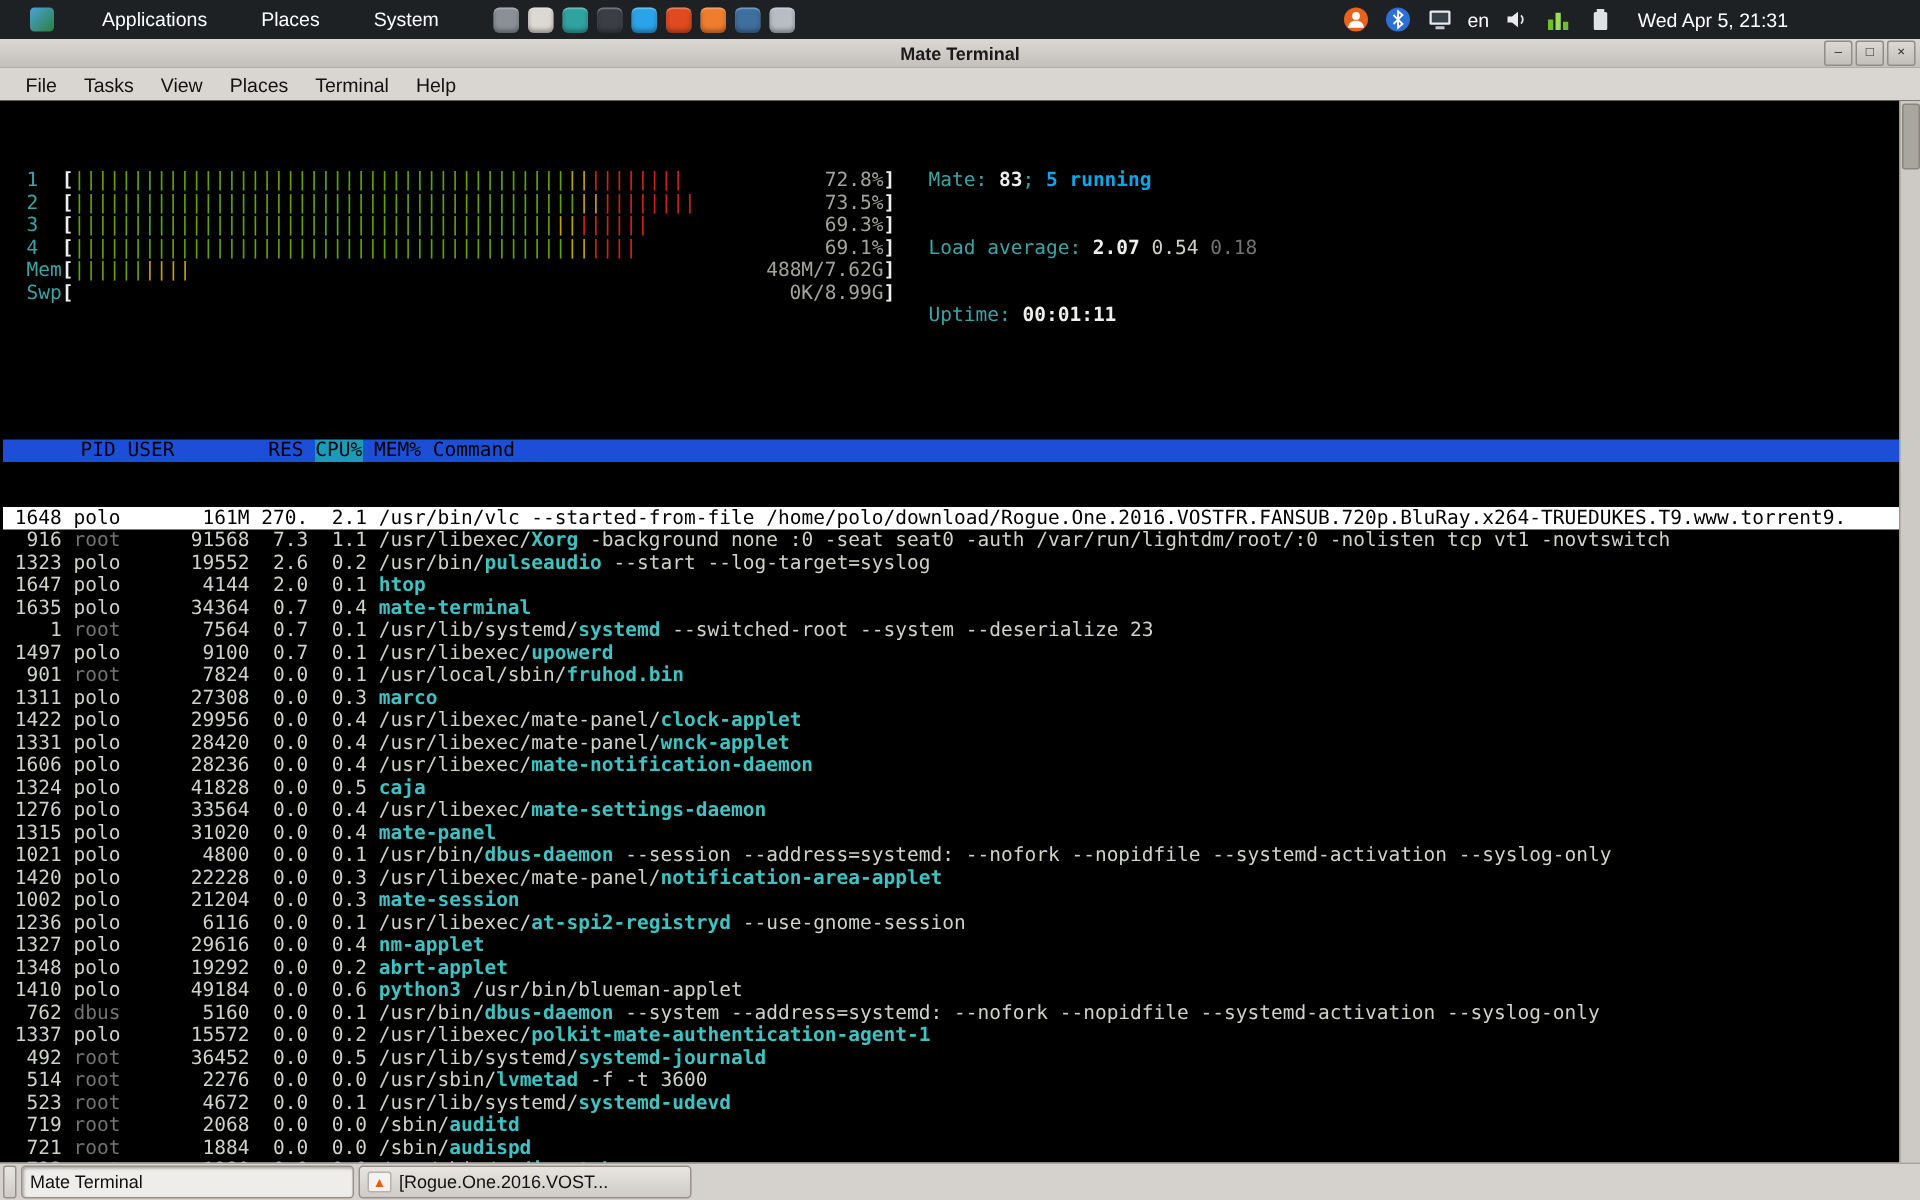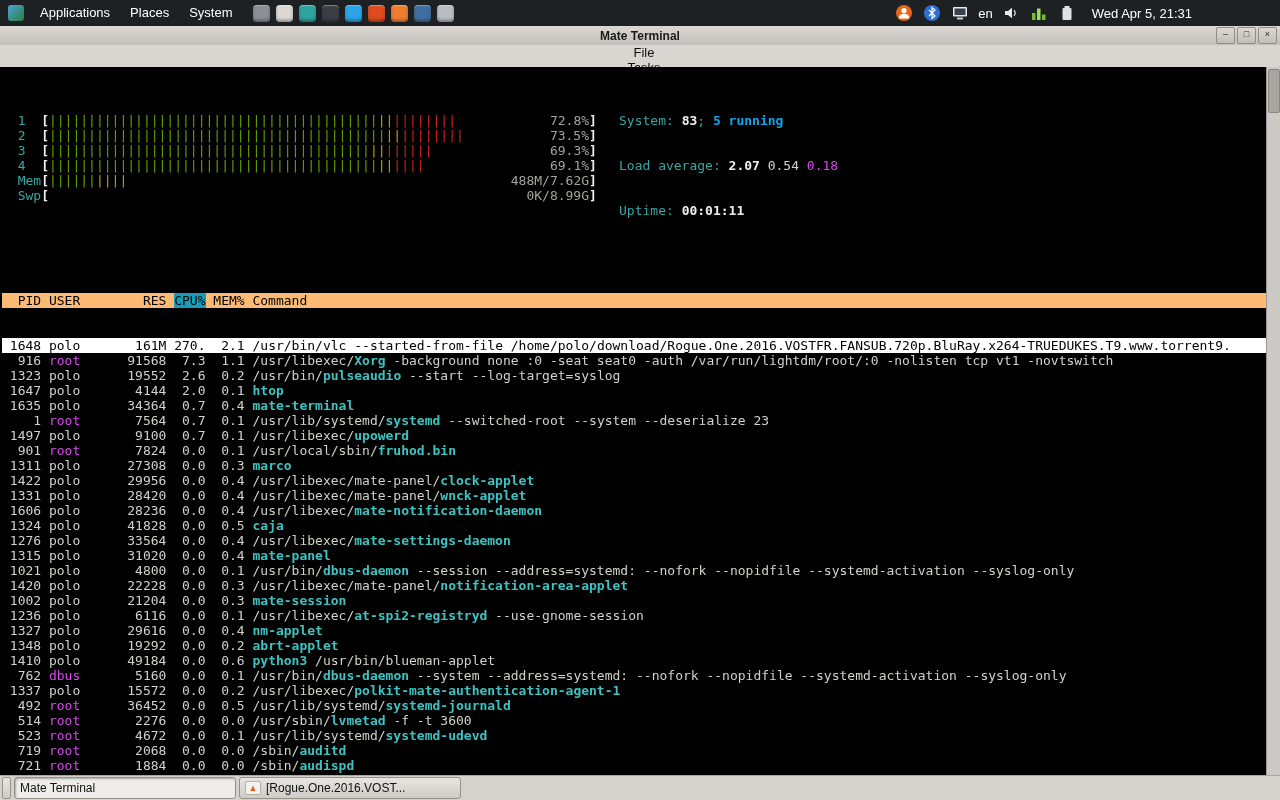--- a/index.html
+++ b/index.html
@@ -2,21 +2,21 @@
 <html><head>
 <meta charset="utf-8">
 <style>
   html,body{margin:0;padding:0;background:#000;}
   .screen{position:relative;width:1280px;height:800px;overflow:hidden;
           font-family:"Liberation Sans",sans-serif;background:#000;}
 
   
   .panel{position:absolute;top:0;left:0;right:0;height:26px;background:#1d2124;
          display:flex;align-items:center;color:#fff;font-size:13px;border-bottom:1px solid #000;}
-  .panel-left{display:flex;align-items:center;padding-left:6px;height:100%;}
+  .panel-left{display:flex;align-items:center;padding-left:18px;height:100%;gap:16px;}
   .menu-logo{width:16px;height:16px;border-radius:3px;margin:0 6px 0 2px;
              background:linear-gradient(135deg,#4aa2d8,#2c7f3f);display:inline-block;}
   .panel-menu{padding:0 10px;height:26px;line-height:26px;cursor:default;}
   .launchers{display:flex;align-items:center;margin-left:8px;}
   .launcher{width:17px;height:17px;border-radius:4px;margin:0 3px;display:inline-block;
             box-shadow:inset 0 1px 1px rgba(255,255,255,.35), inset 0 -2px 3px rgba(0,0,0,.35);}
   .panel-right{margin-left:auto;display:flex;align-items:center;gap:9px;padding-right:88px;}
   .tray{display:inline-flex;align-items:center;justify-content:center;width:19px;height:19px;}
   .layout{width:auto;font-size:13px;color:#fff;}
   .clock{font-size:13px;color:#fff;margin-left:6px;white-space:pre;}
@@ -25,41 +25,41 @@
   .titlebar{position:absolute;top:26px;left:0;right:0;height:19px;
             background:linear-gradient(#dbd7d3,#c3bfbb);display:flex;align-items:center;
             border-bottom:1px solid #a5a19d;}
   .title{flex:1;text-align:center;font-weight:bold;font-size:12px;color:#1a1a1a;}
   .winbtns{position:absolute;right:3px;top:1px;display:flex;gap:2px;}
   .winbtn{width:17px;height:15px;background:linear-gradient(#dcd8d4,#c2beba);
           border:1px solid #908c88;border-radius:2px;font-size:9px;line-height:13px;
           text-align:center;color:#2e2e2e;}
   .menubar{position:absolute;top:45px;left:0;right:0;height:22px;background:#d9d6d2;
            display:flex;align-items:center;padding-left:8px;font-size:13px;color:#111;
-           border-bottom:1px solid #aaa6a2;flex-direction:column;}
+           border-bottom:1px solid #aaa6a2;}
   .mitem{padding:0 9px;}
 
   
   .terminal{position:absolute;top:67px;left:0;right:0;height:709px;background:#000;overflow:hidden;
             font-family:"DejaVu Sans Mono","Liberation Mono",monospace;font-size:13px;line-height:15px;}
   .htop{position:absolute;top:16px;left:2px;right:13px;white-space:pre;}
   .tline{height:15px;white-space:pre;overflow:hidden;}
   .tline span{color:#cfd3ca;}
-  span.dim{color:#d946ef;}
+  span.dim{color:#737373;}
   span.lbl{color:#3aa5a5;}
   span.brk{color:#eeeeec;font-weight:bold;}
   span.mtext{color:#a2a59b;}
   span.bar-green{color:#61a006;}
   span.bar-orange{color:#c4a000;}
   span.bar-red{color:#cc2418;}
   span.base{color:#3fc2c2;font-weight:bold;}
   span.white-b{color:#eeeeec;font-weight:bold;}
   span.green-b{color:#0ea5e9;font-weight:bold;}
   .summary{position:absolute;left:617px;top:0;}
-  .phead{background:#fdba74;}
+  .phead{background:#1d4ed8;padding-left:36px;}
   .phead span{color:#000;}
   .phead span.sort{background:#1a9cb8;color:#000;}
   .prow.sel{background:#ffffff;}
   .prow.sel span{color:#000;font-weight:normal;}
 
   .term-scroll{position:absolute;top:0;right:0;width:13px;height:709px;background:#cdc9c4;
                border-left:1px solid #9c9892;}
   .term-thumb{position:absolute;top:2px;left:1px;width:10px;height:42px;background:#a9a59f;
               border:1px solid #8a867f;border-radius:2px;}
 
@@ -161,21 +161,21 @@
       <span class="mitem">View</span>
       <span class="mitem">Places</span>
       <span class="mitem">Terminal</span>
       <span class="mitem">Help</span>
     </div>
 
   <div class="terminal">
     <div class="htop">
       <div id="meters"><div class="tline"><span>  </span><span class="lbl">1  </span><span class="brk">[</span><span class="bar-green">||||||||||||||||||||||||||||||||||||||||||</span><span class="bar-orange">||</span><span class="bar-red">||||||||</span><span>            </span><span class="mtext">72.8%</span><span class="brk">]</span></div><div class="tline"><span>  </span><span class="lbl">2  </span><span class="brk">[</span><span class="bar-green">|||||||||||||||||||||||||||||||||||||||||||</span><span class="bar-orange">||</span><span class="bar-red">||||||||</span><span>           </span><span class="mtext">73.5%</span><span class="brk">]</span></div><div class="tline"><span>  </span><span class="lbl">3  </span><span class="brk">[</span><span class="bar-green">|||||||||||||||||||||||||||||||||||||||||</span><span class="bar-orange">||</span><span class="bar-red">||||||</span><span>               </span><span class="mtext">69.3%</span><span class="brk">]</span></div><div class="tline"><span>  </span><span class="lbl">4  </span><span class="brk">[</span><span class="bar-green">||||||||||||||||||||||||||||||||||||||||||</span><span class="bar-orange">||</span><span class="bar-red">||||</span><span>                </span><span class="mtext">69.1%</span><span class="brk">]</span></div><div class="tline"><span>  </span><span class="lbl">Mem</span><span class="brk">[</span><span class="bar-green">||||||</span><span class="bar-orange">||||</span><span>                                                 </span><span class="mtext">488M/7.62G</span><span class="brk">]</span></div><div class="tline"><span>  </span><span class="lbl">Swp</span><span class="brk">[</span><span>                                                             </span><span class="mtext">0K/8.99G</span><span class="brk">]</span></div></div>
       <div class="summary">
-        <div class="tline"><span class="lbl">System: </span><span class="white-b">83</span><span class="lbl">; </span><span class="green-b">5 running</span></div>
+        <div class="tline"><span class="lbl">Mate: </span><span class="white-b">83</span><span class="lbl">; </span><span class="green-b">5 running</span></div>
         <div class="tline"><span class="lbl">Load average: </span><span class="white-b">2.07 </span><span>0.54 </span><span class="dim">0.18</span></div>
         <div class="tline"><span class="lbl">Uptime: </span><span class="white-b">00:01:11</span></div>
       </div>
       <div class="tline"></div>
       <div class="tline phead" id="pheader"><span>  PID USER        RES </span><span class="sort">CPU%</span><span> MEM% Command</span></div>
       <div id="rows"><div class="tline prow sel"><span> 1648 </span><span>polo     </span><span>  161M 270.  2.1 </span><span>/usr/bin/</span><span class="base">vlc</span><span> --started-from-file /home/polo/download/Rogue.One.2016.VOSTFR.FANSUB.720p.BluRay.x264-TRUEDUKES.T9.www.torrent9.</span></div><div class="tline prow"><span>  916 </span><span class="dim">root     </span><span> 91568  7.3  1.1 </span><span>/usr/libexec/</span><span class="base">Xorg</span><span> -background none :0 -seat seat0 -auth /var/run/lightdm/root/:0 -nolisten tcp vt1 -novtswitch</span></div><div class="tline prow"><span> 1323 </span><span>polo     </span><span> 19552  2.6  0.2 </span><span>/usr/bin/</span><span class="base">pulseaudio</span><span> --start --log-target=syslog</span></div><div class="tline prow"><span> 1647 </span><span>polo     </span><span>  4144  2.0  0.1 </span><span class="base">htop</span></div><div class="tline prow"><span> 1635 </span><span>polo     </span><span> 34364  0.7  0.4 </span><span class="base">mate-terminal</span></div><div class="tline prow"><span>    1 </span><span class="dim">root     </span><span>  7564  0.7  0.1 </span><span>/usr/lib/systemd/</span><span class="base">systemd</span><span> --switched-root --system --deserialize 23</span></div><div class="tline prow"><span> 1497 </span><span>polo     </span><span>  9100  0.7  0.1 </span><span>/usr/libexec/</span><span class="base">upowerd</span></div><div class="tline prow"><span>  901 </span><span class="dim">root     </span><span>  7824  0.0  0.1 </span><span>/usr/local/sbin/</span><span class="base">fruhod.bin</span></div><div class="tline prow"><span> 1311 </span><span>polo     </span><span> 27308  0.0  0.3 </span><span class="base">marco</span></div><div class="tline prow"><span> 1422 </span><span>polo     </span><span> 29956  0.0  0.4 </span><span>/usr/libexec/mate-panel/</span><span class="base">clock-applet</span></div><div class="tline prow"><span> 1331 </span><span>polo     </span><span> 28420  0.0  0.4 </span><span>/usr/libexec/mate-panel/</span><span class="base">wnck-applet</span></div><div class="tline prow"><span> 1606 </span><span>polo     </span><span> 28236  0.0  0.4 </span><span>/usr/libexec/</span><span class="base">mate-notification-daemon</span></div><div class="tline prow"><span> 1324 </span><span>polo     </span><span> 41828  0.0  0.5 </span><span class="base">caja</span></div><div class="tline prow"><span> 1276 </span><span>polo     </span><span> 33564  0.0  0.4 </span><span>/usr/libexec/</span><span class="base">mate-settings-daemon</span></div><div class="tline prow"><span> 1315 </span><span>polo     </span><span> 31020  0.0  0.4 </span><span class="base">mate-panel</span></div><div class="tline prow"><span> 1021 </span><span>polo     </span><span>  4800  0.0  0.1 </span><span>/usr/bin/</span><span class="base">dbus-daemon</span><span> --session --address=systemd: --nofork --nopidfile --systemd-activation --syslog-only</span></div><div class="tline prow"><span> 1420 </span><span>polo     </span><span> 22228  0.0  0.3 </span><span>/usr/libexec/mate-panel/</span><span class="base">notification-area-applet</span></div><div class="tline prow"><span> 1002 </span><span>polo     </span><span> 21204  0.0  0.3 </span><span class="base">mate-session</span></div><div class="tline prow"><span> 1236 </span><span>polo     </span><span>  6116  0.0  0.1 </span><span>/usr/libexec/</span><span class="base">at-spi2-registryd</span><span> --use-gnome-session</span></div><div class="tline prow"><span> 1327 </span><span>polo     </span><span> 29616  0.0  0.4 </span><span class="base">nm-applet</span></div><div class="tline prow"><span> 1348 </span><span>polo     </span><span> 19292  0.0  0.2 </span><span class="base">abrt-applet</span></div><div class="tline prow"><span> 1410 </span><span>polo     </span><span> 49184  0.0  0.6 </span><span class="base">python3</span><span> /usr/bin/blueman-applet</span></div><div class="tline prow"><span>  762 </span><span class="dim">dbus     </span><span>  5160  0.0  0.1 </span><span>/usr/bin/</span><span class="base">dbus-daemon</span><span> --system --address=systemd: --nofork --nopidfile --systemd-activation --syslog-only</span></div><div class="tline prow"><span> 1337 </span><span>polo     </span><span> 15572  0.0  0.2 </span><span>/usr/libexec/</span><span class="base">polkit-mate-authentication-agent-1</span></div><div class="tline prow"><span>  492 </span><span class="dim">root     </span><span> 36452  0.0  0.5 </span><span>/usr/lib/systemd/</span><span class="base">systemd-journald</span></div><div class="tline prow"><span>  514 </span><span class="dim">root     </span><span>  2276  0.0  0.0 </span><span>/usr/sbin/</span><span class="base">lvmetad</span><span> -f -t 3600</span></div><div class="tline prow"><span>  523 </span><span class="dim">root     </span><span>  4672  0.0  0.1 </span><span>/usr/lib/systemd/</span><span class="base">systemd-udevd</span></div><div class="tline prow"><span>  719 </span><span class="dim">root     </span><span>  2068  0.0  0.0 </span><span>/sbin/</span><span class="base">auditd</span></div><div class="tline prow"><span>  721 </span><span class="dim">root     </span><span>  1884  0.0  0.0 </span><span>/sbin/</span><span class="base">audispd</span></div><div class="tline prow"><span>  723 </span><span class="dim">root     </span><span>  1980  0.0  0.0 </span><span>/usr/sbin/</span><span class="base">sedispatch</span></div></div>
       
     </div>
     <div class="term-scroll">
       <div class="term-thumb"></div>

